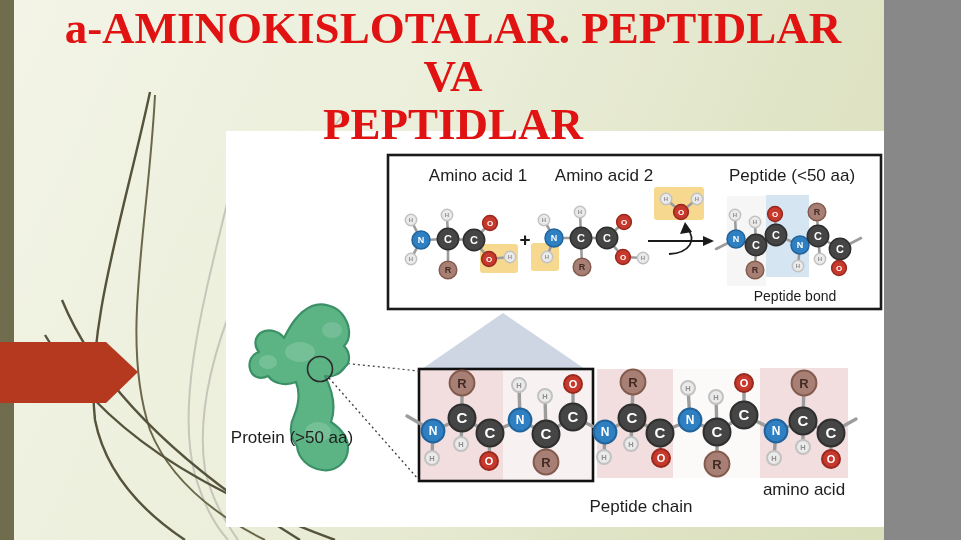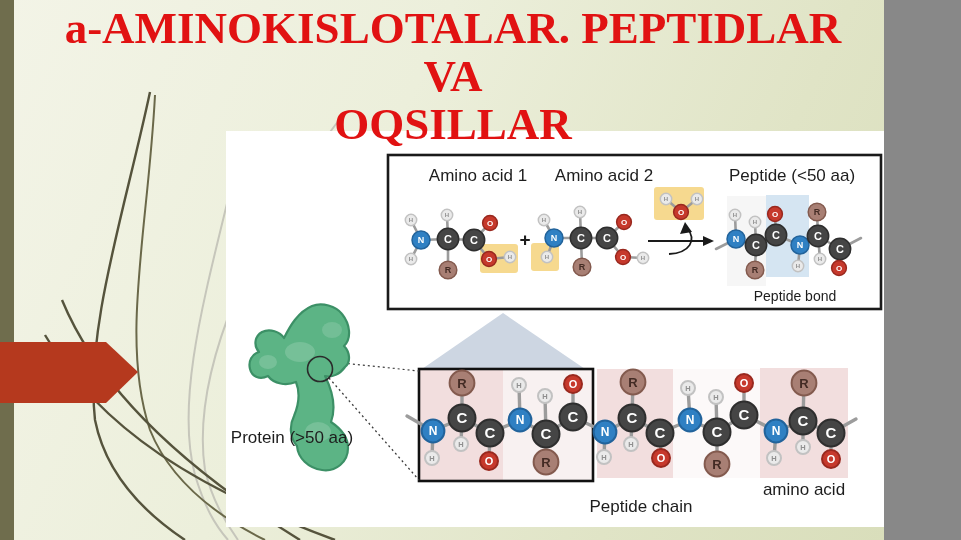--- a/index.html
+++ b/index.html
@@ -47,21 +47,21 @@
 
     <rect x="226" y="131" width="677" height="396" fill="#ffffff"></rect>
 
     <rect x="0" y="0" width="14" height="540" fill="#6f6d4d"></rect>
 
     <polygon points="0,342 106,342 138,372 106,403 0,403" fill="#b5391e"></polygon>
   </svg>
 
   <div class="title" style="color: rgb(225, 18, 18);">
     <div>a-AMINOKISLOTALAR. PEPTIDLAR VA</div>
-    <div>OQSILLAR</div>
+    <div>PEPTIDLAR</div>
   </div>
 
   <svg width="961" height="540" viewBox="0 0 961 540">
 
     <polygon points="503,313 422,369 585,369" fill="#cdd6e2"></polygon>
 
     <g>
       <rect class="panel-frame" x="388" y="155" width="493" height="154"></rect>
       <rect x="480" y="244" width="38" height="29" rx="3" fill="#f6d98f"></rect>
       <rect x="531" y="243" width="28" height="28" rx="3" fill="#f6d98f"></rect>

